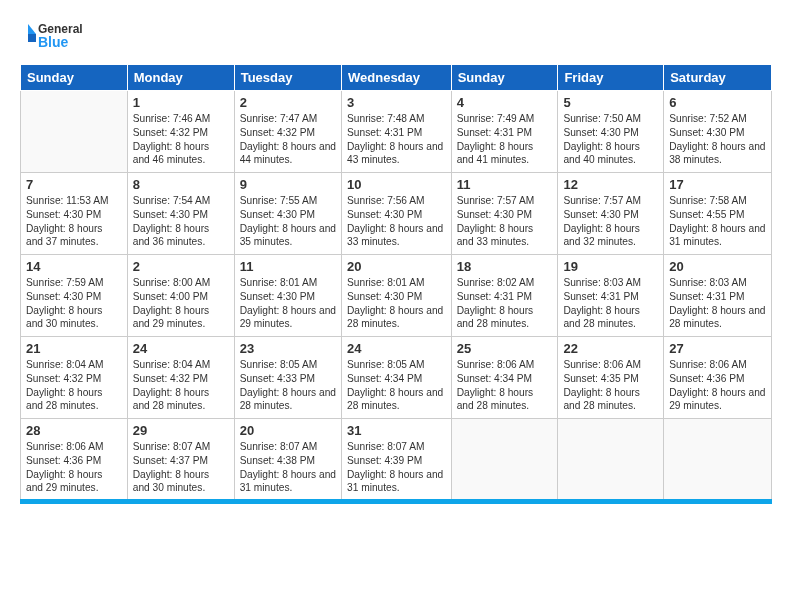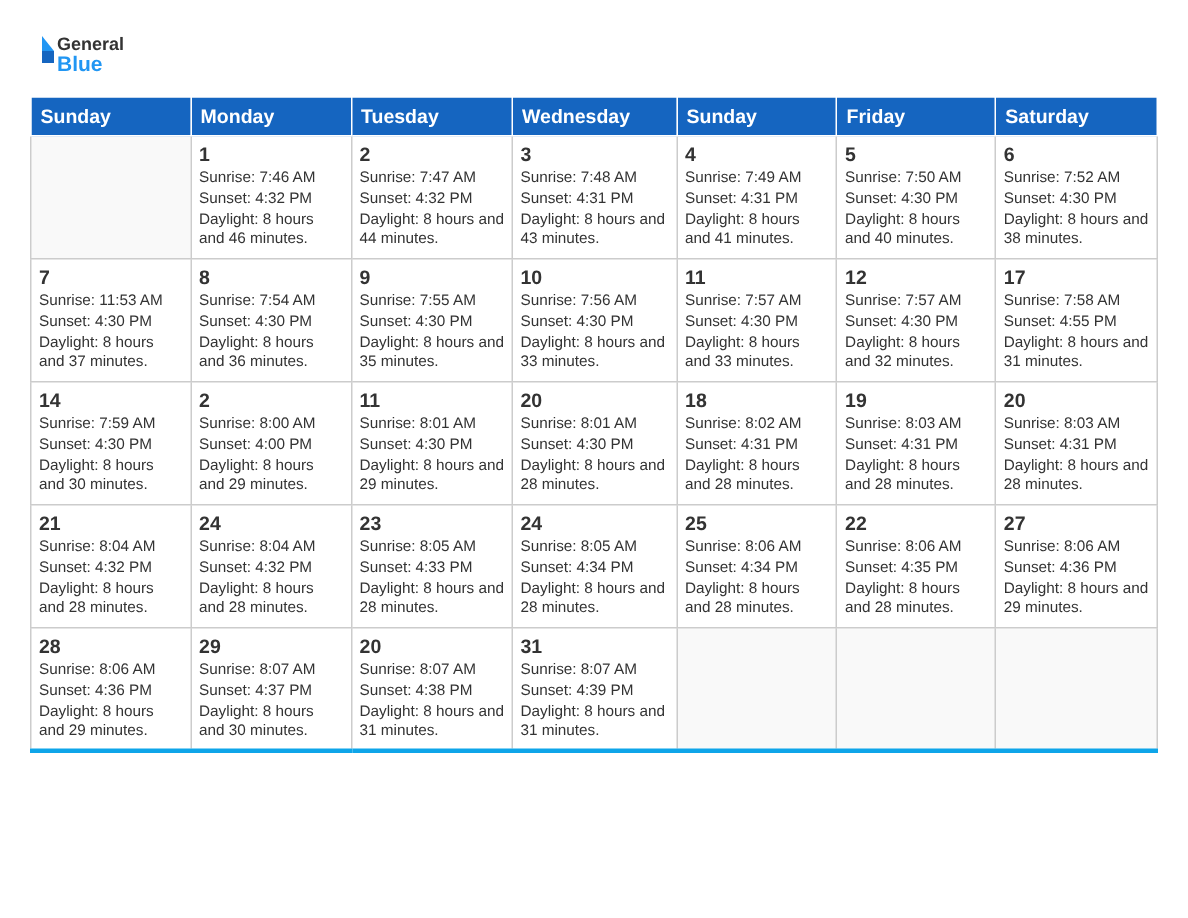--- a/index.html
+++ b/index.html
@@ -74,21 +74,21 @@
       color: #333;
       display: block;
       margin-bottom: 2px;
     }
     .day-info {
       font-size: 10.2px;
       line-height: 1.35;
       color: #333;
     }
     .last-row td {
-      border-bottom: 3px solid #0ea5e9;
+      border-bottom: 5px solid #0ea5e9;
     }
   </style>
 </head>
 <body>
 
 <div class="page">
   <div class="header">
     <div class="logo">
     <svg width="70" height="36" viewBox="0 0 70 36">
       <text x="18" y="15" font-size="12" font-weight="bold" fill="#333" font-family="Arial">General</text>

